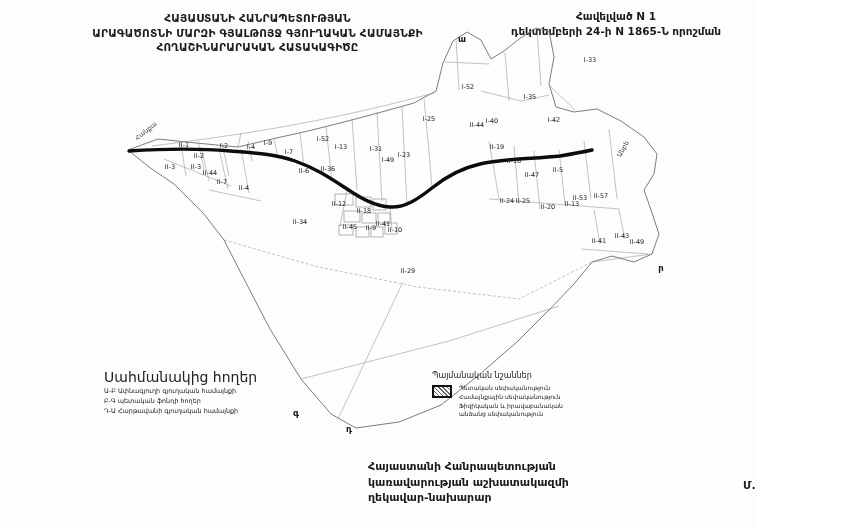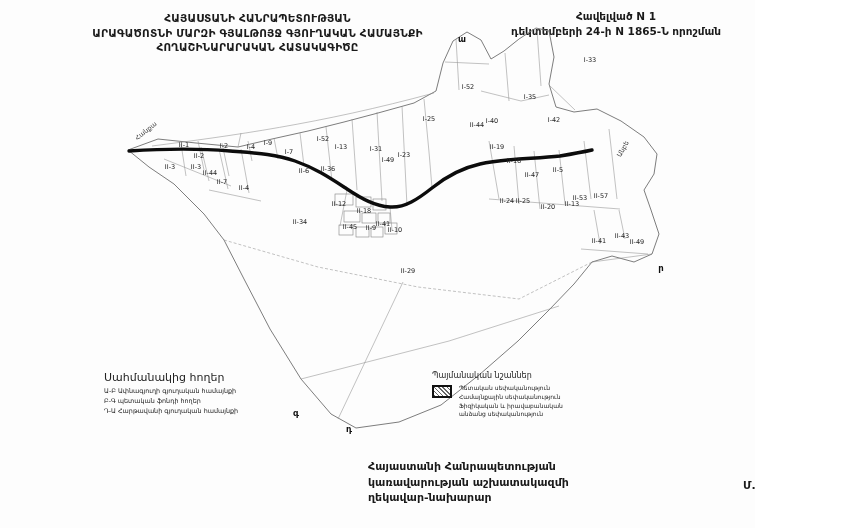--- a/index.html
+++ b/index.html
@@ -20,21 +20,21 @@
   .dash{stroke-dasharray:3 2}
   .rects rect{fill:none;stroke:#828282;stroke-width:.6}
   .road{fill:none;stroke:#0c0c0c;stroke-width:3.4;stroke-linecap:round;stroke-linejoin:round}
 
   .labels-layer{position:absolute;left:0;top:0;width:862px;height:528px;pointer-events:none}
   .parcel{position:absolute;font-size:6.5px;color:#222;transform:translate(-50%,-50%);white-space:nowrap}
   .pointletter{position:absolute;font-size:8.5px;font-weight:bold;color:#101010;transform:translate(-50%,-50%)}
   .edgelabel{position:absolute;font-size:6.5px;color:#3a3a3a;white-space:nowrap}
 
   .legend-left{position:absolute;left:104px;top:374px;font-size:6.4px;line-height:7.8px;color:#222}
-  .legend-left .lg-title{font-size:11px;margin-bottom:6px}
+  .legend-left .lg-title{font-size:14px;margin-bottom:6px}
   .legend-left .lg-item{margin-top:2.5px;white-space:nowrap}
 
   .legend-right{position:absolute;left:432px;top:372px;font-size:6px;line-height:7.2px;color:#222}
   .lg2-title{font-size:8px;margin-bottom:5px}
   .lg2-body{display:flex;gap:7px;align-items:flex-start}
   .hatch-box{width:16px;height:9px;border:2.5px solid #101010;margin-top:1px;
         background:repeating-linear-gradient(45deg,#666 0 1px,transparent 1px 3px)}
   .lg2-lines div{margin-bottom:1.5px;white-space:nowrap}
 
   .signature-block{position:absolute;left:368px;top:459px;font-weight:bold;font-size:11px;line-height:15.5px}

